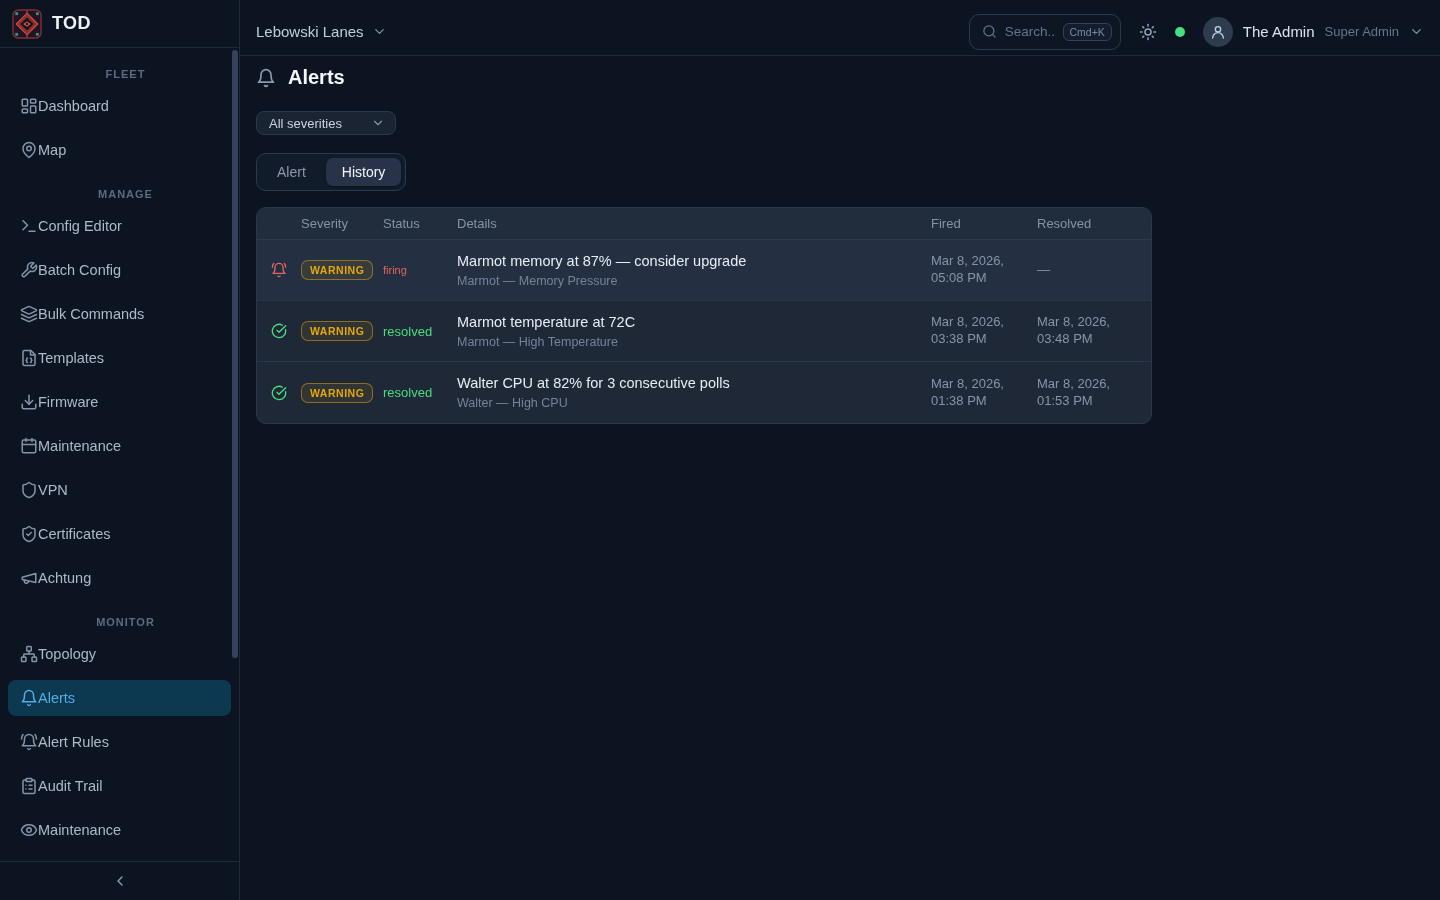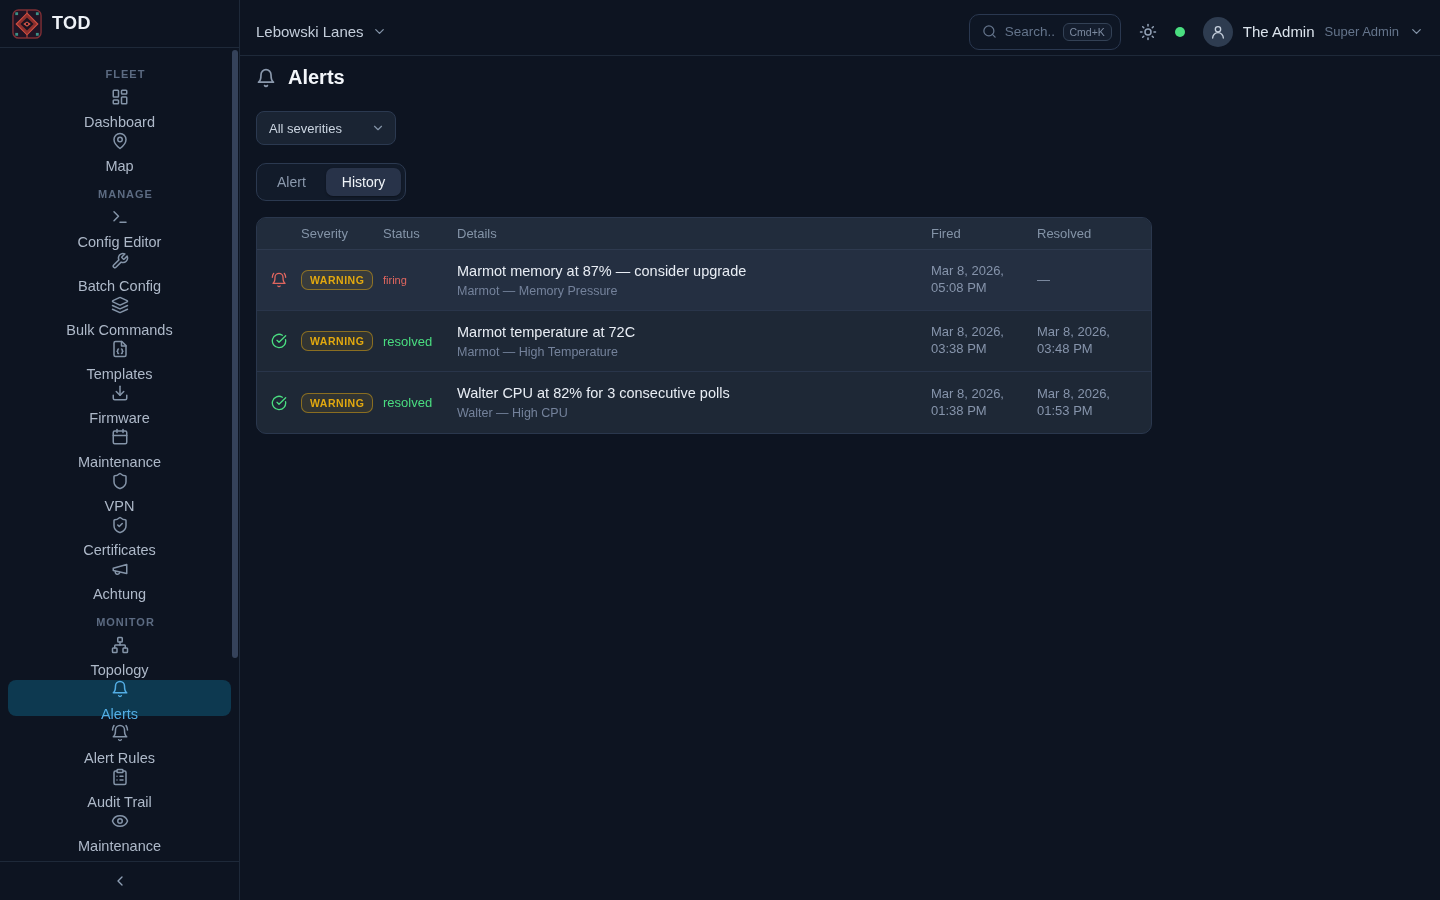--- a/index.html
+++ b/index.html
@@ -29,22 +29,22 @@
   .logo-box { width:30px; height:30px; }
   .brand-name { font-weight:700; font-size:18px; color:#eef2f7; letter-spacing:.02em; }
 
   .side-nav { flex:1 1 auto; padding:20px 8px 0 8px; overflow:hidden; position:relative;text-align:center; }
   .nav-label {
     font-size:11px; font-weight:700; letter-spacing:.09em; color:#5c6b82;
     padding-left:12px; margin:0 0 8px 0; text-transform:uppercase;
   }
   .nav-label + .nav-label, .nav-item + .nav-label { margin-top:20px; }
   .nav-item {
-    height:36px; margin-bottom:8px; display:flex; align-items:center; gap:8px;
-    padding:0 12px; border-radius:8px; cursor:pointer; color:#aeb9c9;flex-direction:column;
+    height:36px; margin-bottom:8px; display:flex; align-items:center; gap:0;
+    padding:0 12px; border-radius:8px; cursor:pointer; color:#aeb9c9;
   }
   .nav-item .nav-ic { width:18px; height:18px; color:#8494a8; flex:0 0 18px; }
   .nav-item .nav-ic svg { width:18px; height:18px; }
   .nav-txt { font-size:14.5px; }
   .nav-item.active { background:var(--active-bg,#0d3950); color:var(--accent,#53ade4); }
   .nav-item.active .nav-ic { color:var(--accent,#53ade4); }
 
   .side-scrollbar {
     position:absolute; right:1px; top:50px; width:6px; height:608px;
     background:#35425a; border-radius:3px;
@@ -97,21 +97,21 @@
   .userchip .chev { width:15px; height:15px; color:#8494a8; }
 
   
   .main { position:absolute; left:240px; right:0; top:48px; bottom:0; padding:18px 16px; }
   .page-title-row { display:flex; align-items:center; gap:12px; margin-bottom:22px; }
   .page-title-row .bell { width:20px; height:20px; color:#8b99ad; }
   .page-title-row .bell svg { width:20px; height:20px; }
   .page-title { font-size:20px; font-weight:700; color:#f3f6fa; }
 
   .severity-select {
-    width:140px; height:34px; border:1px solid #2b3950; border-radius:8px;
+    width:140px; height:24px; border:1px solid #2b3950; border-radius:8px;
     background:#1a2433; display:flex; align-items:center; justify-content:space-between;
     padding:0 10px 0 12px; cursor:pointer; margin-bottom:18px;
   }
   .severity-select .val { font-size:13px; color:#cbd5e1; }
   .severity-select svg { width:14px; height:14px; color:#8494a8; }
 
   .tabs {
     display:inline-flex; align-items:center; gap:4px; border:1px solid #2b3950;
     border-radius:10px; padding:4px; background:#121b2a; margin-bottom:16px;
   }

